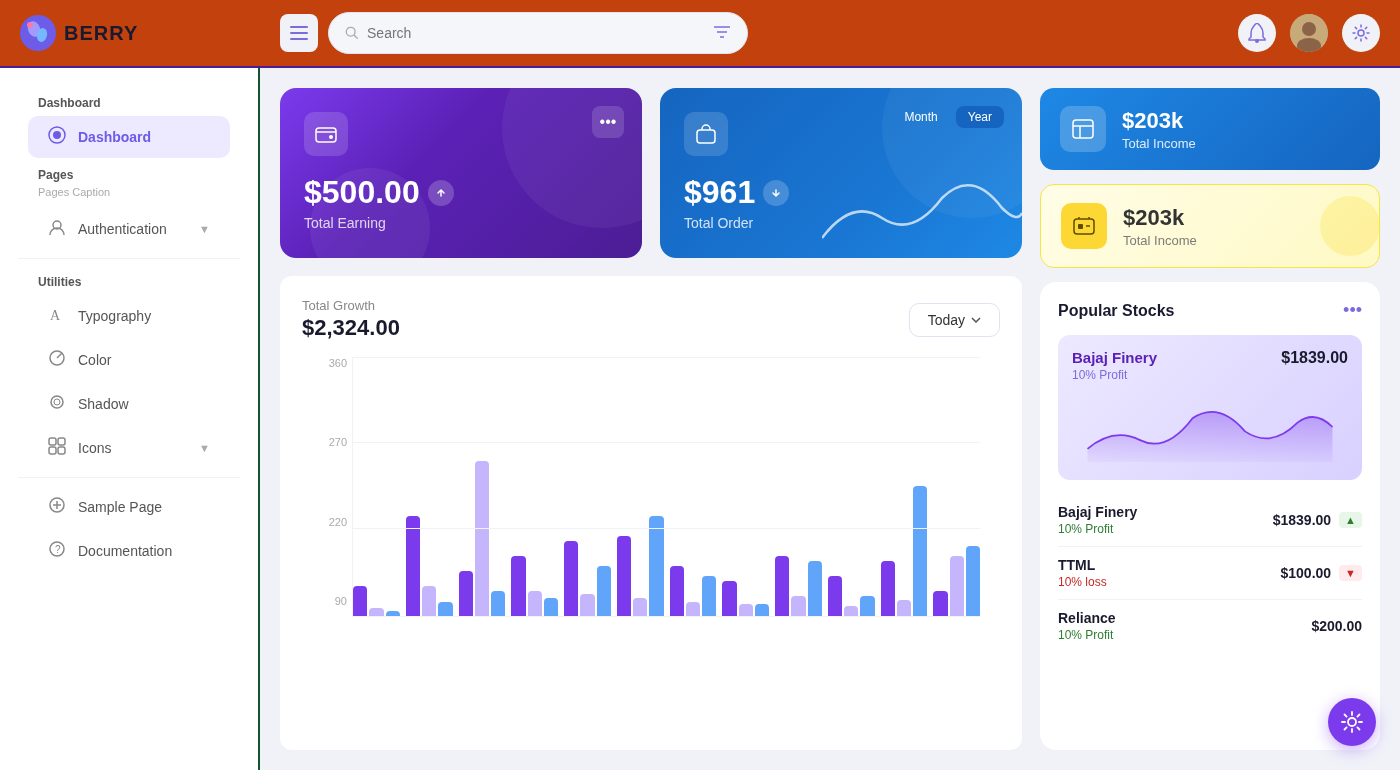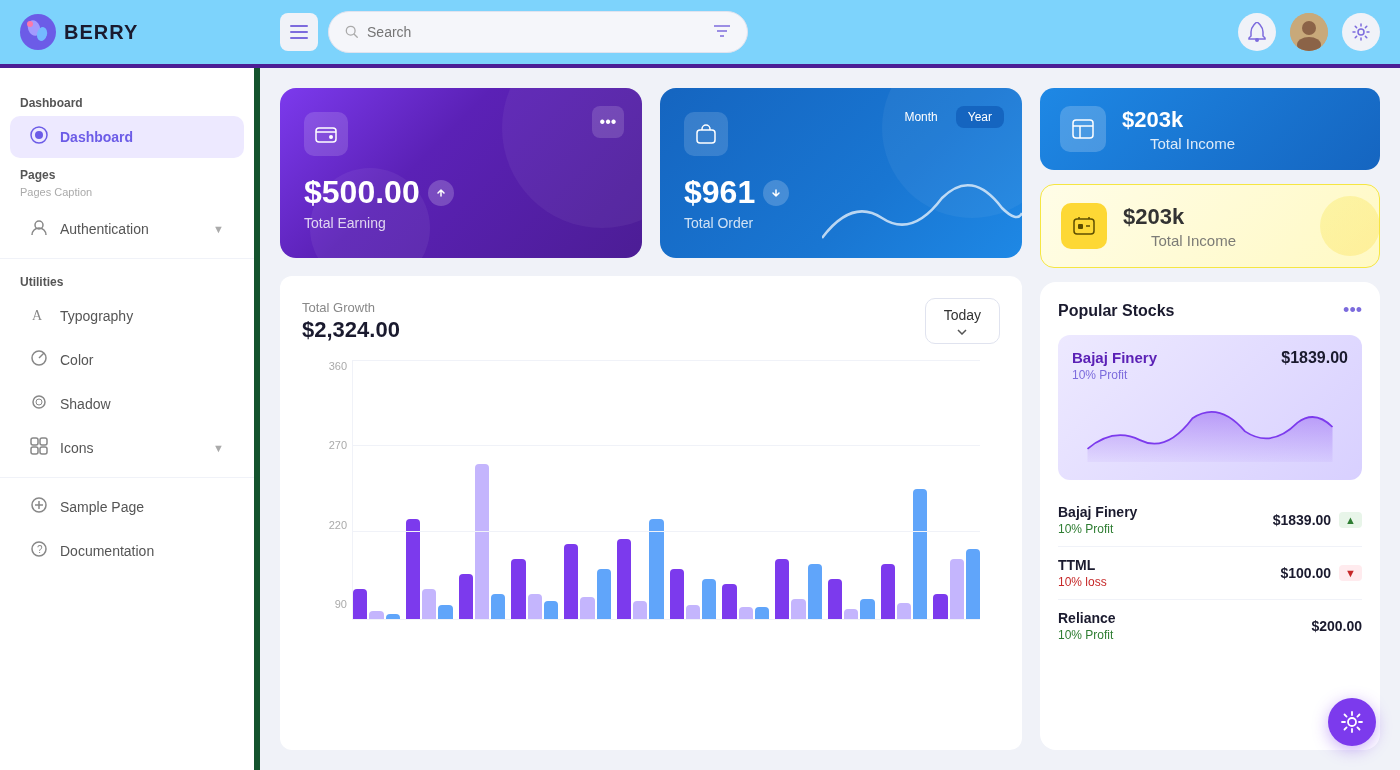--- a/index.html
+++ b/index.html
@@ -1,21 +1,21 @@
 <!DOCTYPE html>
 <html><head>
   <meta charset="utf-8">
   <style>
     * { box-sizing: border-box; margin: 0; padding: 0; }
     body { font-family: 'Segoe UI', Arial, sans-serif; background: #f0f2f8; display: flex; flex-direction: column; height: 770px; width: 1400px; overflow: hidden; }
 
     
     .header {
-      display: flex; align-items: center; background: #7dd3fc; height: 68px;
-      padding: 4px 20px; border-bottom: 4px solid #4c1d95; flex-shrink: 0; z-index: 10;
+      display: flex; align-items: center; background: #c2410c; height: 68px;
+      padding: 4px 20px; border-bottom: 2px solid #4c1d95; flex-shrink: 0; z-index: 10;
     }
     .logo-area { display: flex; align-items: center; gap: 8px; width: 260px; }
     .logo-icon { width: 36px; height: 36px; }
     .logo-text { font-size: 20px; font-weight: 700; color: #1a1a2e; letter-spacing: 1px; }
     .hamburger-btn {
       background: #f0f2f8; border: none; border-radius: 8px; width: 38px; height: 38px;
       cursor: pointer; display: flex; align-items: center; justify-content: center; margin-right: 10px;
     }
     .search-bar {
       flex: 1; max-width: 420px; display: flex; align-items: center;
@@ -35,22 +35,22 @@
       cursor: pointer; display: flex; align-items: center; justify-content: center; font-size: 16px;
     }
     .avatar { width: 38px; height: 38px; border-radius: 50%; background: #c8a97a; overflow: hidden; display: flex; align-items: center; justify-content: center; }
     .gear-btn { background: #f0f2f8; border: none; border-radius: 50%; width: 38px; height: 38px; cursor: pointer; display: flex; align-items: center; justify-content: center; color: #7c6bdd; }
 
     
     .main-layout { display: flex; flex: 1; overflow: hidden; }
 
     
     .sidebar {
-      width: 260px; background: #fff; padding: 20px 0; overflow-y: auto;
-      border-right: 6px solid #14532d; flex-shrink: 0;
+      width: 260px; background: #fff; padding: 20px 18px; overflow-y: auto;
+      border-right: 2px solid #14532d; flex-shrink: 0;
     }
     .sidebar-section-title { font-size: 12px; font-weight: 700; color: #555; padding: 8px 20px 4px; }
     .sidebar-item {
       display: flex; align-items: center; gap: 12px; padding: 10px 20px;
       cursor: pointer; border-radius: 10px; margin: 2px 10px; font-size: 14px; color: #555;
       transition: background 0.15s;
     }
     .sidebar-item.active { background: #ede9ff; color: #6c5ce7; font-weight: 600; }
     .sidebar-item .icon { font-size: 16px; }
     .sidebar-item .chevron { margin-left: auto; font-size: 11px; color: #aaa; }
@@ -106,21 +106,21 @@
     }
     .income-card-yellow {
       border-radius: 14px; background: linear-gradient(135deg, #fffde7, #fff9c4);
       color: #333; padding: 18px 20px; display: flex; align-items: center; gap: 16px;
       border: 1px solid #f5e642;
     }
     .income-icon { width: 46px; height: 46px; border-radius: 10px; display: flex; align-items: center; justify-content: center; font-size: 20px; }
     .income-icon-blue { background: rgba(255,255,255,0.2); }
     .income-icon-yellow { background: #fdd835; color: #5d4e00; }
     .income-amount { font-size: 22px; font-weight: 700; }
-    .income-label { font-size: 15px; opacity: 0.85; margin-top: 2px; margin-left: 28px; }
+    .income-label { font-size: 13px; opacity: 0.85; margin-top: 2px; }
 
     
     .popular-stocks { background: #fff; border-radius: 16px; padding: 18px; flex: 1; }
     .stocks-header { display: flex; align-items: center; justify-content: space-between; margin-bottom: 14px; }
     .stocks-title { font-size: 16px; font-weight: 700; color: #1a1a2e; }
     .stocks-more { color: #7c6bdd; font-size: 18px; background: none; border: none; cursor: pointer; }
     .stock-chart-area { border-radius: 12px; background: linear-gradient(135deg, #ede9ff, #d8d0ff); padding: 14px; margin-bottom: 14px; }
     .stock-chart-name { font-size: 15px; font-weight: 700; color: #5b21b6; }
     .stock-chart-profit { font-size: 12px; color: #7c6bdd; margin-top: 2px; }
     .stock-item { display: flex; align-items: center; justify-content: space-between; padding: 10px 0; border-bottom: 1px solid #f0f2f8; }
@@ -134,21 +134,20 @@
 
     
     .growth-chart-card { background: #fff; border-radius: 12px; padding: 22px; flex: 1; }
     .growth-header { display: flex; align-items: center; justify-content: space-between; margin-bottom: 16px; }
     .growth-title { font-size: 13px; color: #888; }
     .growth-amount { font-size: 22px; font-weight: 700; color: #1a1a2e; margin-top: 2px; }
     .today-btn {
       padding: 8px 18px; border-radius: 10px; border: 1px solid #e0e3ef;
       background: #fff; font-size: 14px; cursor: pointer; display: flex; align-items: center; gap: 6px;
       color: #333;
-      flex-direction: column;
     }
     .chart-area { position: relative; height: 280px; }
     .chart-labels-y { position: absolute; left: 0; top: 0; bottom: 30px; width: 45px; display: flex; flex-direction: column; justify-content: space-between; align-items: flex-end; }
     .chart-label-y { font-size: 11px; color: #aaa; }
     .bar-group { display: flex; gap: 2px; align-items: flex-end; flex: 1; }
     .bar { border-radius: 4px 4px 0 0; width: 100%; }
     .bar-purple { background: #7c3aed; }
     .bar-lightpurple { background: #c4b5fd; }
     .bar-blue { background: #60a5fa; }
 

